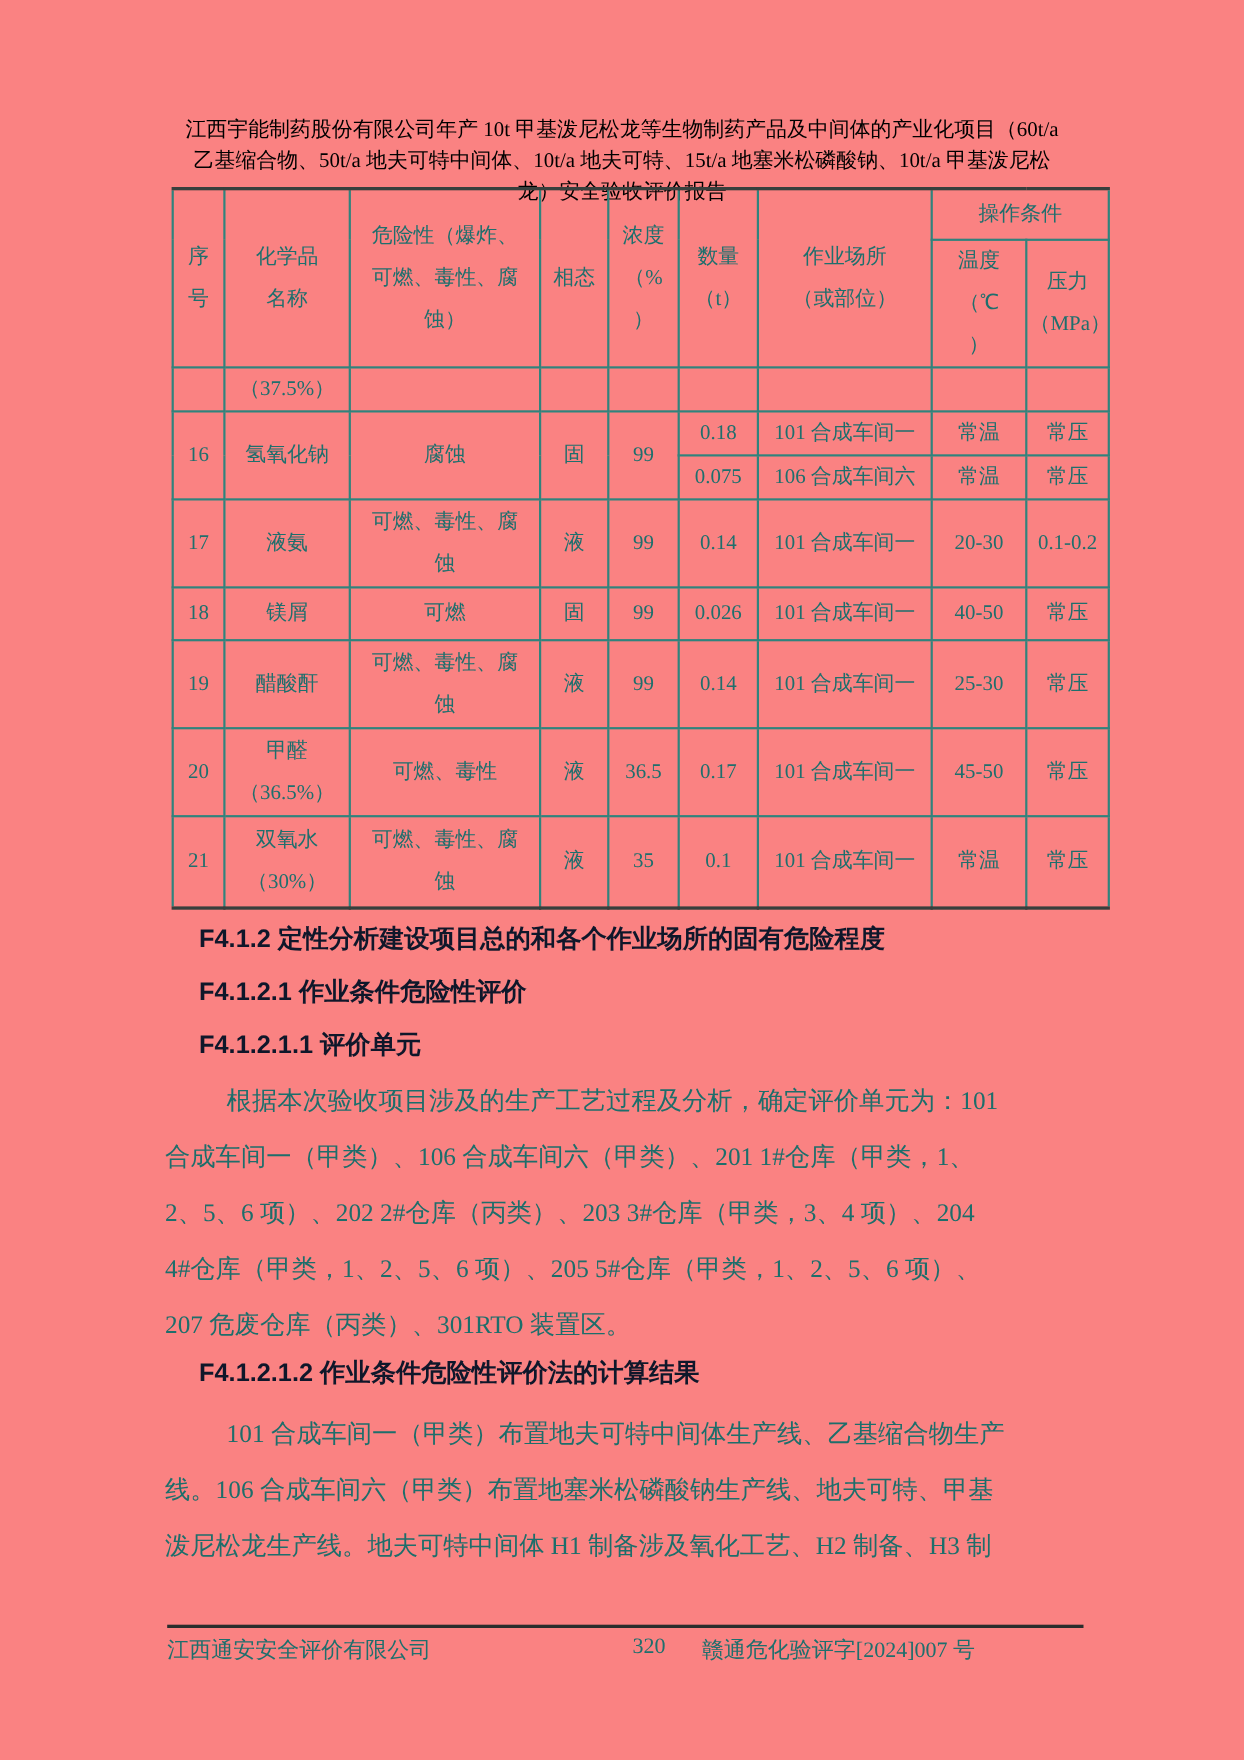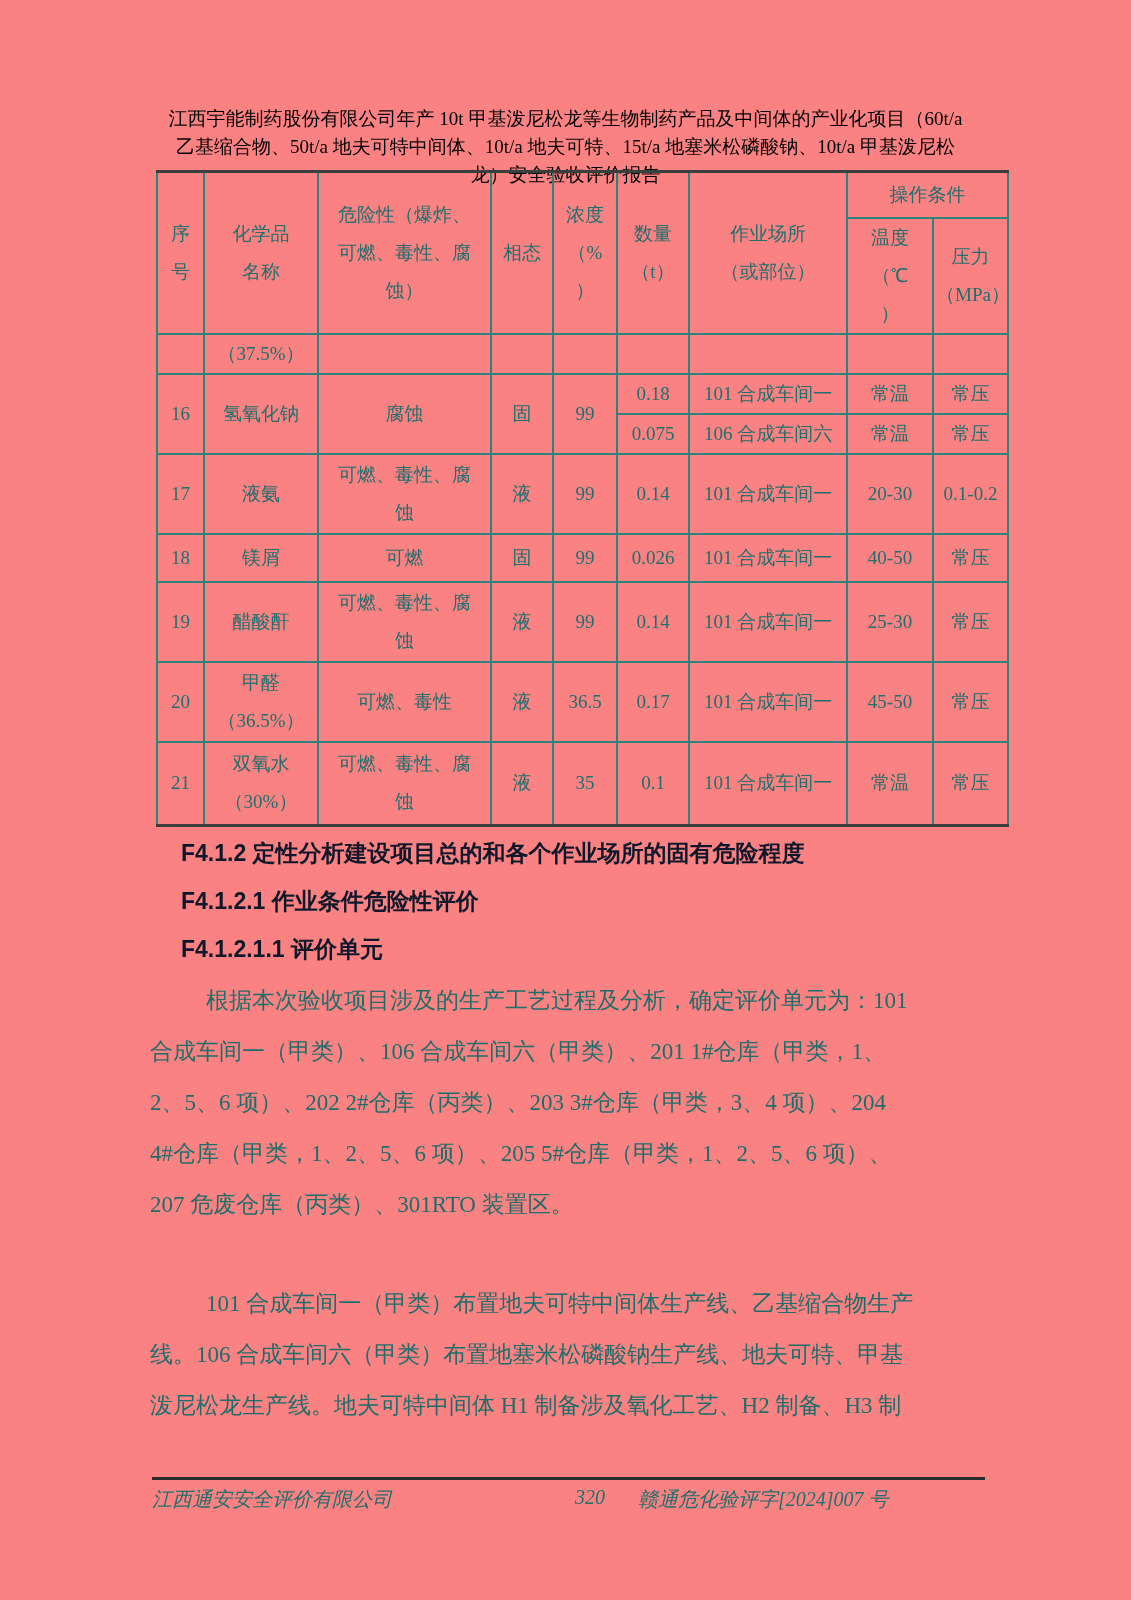--- a/index.html
+++ b/index.html
@@ -85,21 +85,21 @@
   .body-line { height: 51px; line-height: 51px; white-space: nowrap; }
   .body-line.indent { padding-left: 56px; }
 
   
   .footer-rule {
     position: absolute;
     top: 1477px; left: 152px;
     width: 833px; height: 3px;
     background: #2A2D2C;
   }
-  .footer { position: absolute; top: 1486px; left: 0; width: 1131px; height: 30px; font-size: 20px; color: #1E6F6D; font-style: italic; }
+  .footer { position: absolute; top: 1486px; left: 0; width: 1131px; height: 30px; font-size: 20px; color: #1E6F6D; }
   .footer-company { position: absolute; left: 152px; top: 0; white-space: nowrap; }
   .footer-page    { position: absolute; left: 575px; top: 0; white-space: nowrap; }
   .footer-doc-no  { position: absolute; left: 638px; top: 0; white-space: nowrap; }
 </style>
 </head>
 <body>
 
 <div class="page">
 
   <div class="doc-title">
@@ -244,20 +244,21 @@
   <div class="heading" id="h3">F4.1.2.1.1 评价单元</div>
 
   <div class="body-par" id="p1">
     <div class="body-line indent">根据本次验收项目涉及的生产工艺过程及分析，确定评价单元为：101</div>
     <div class="body-line">合成车间一（甲类）、106 合成车间六（甲类）、201 1#仓库（甲类，1、</div>
     <div class="body-line">2、5、6 项）、202 2#仓库（丙类）、203 3#仓库（甲类，3、4 项）、204</div>
     <div class="body-line">4#仓库（甲类，1、2、5、6 项）、205 5#仓库（甲类，1、2、5、6 项）、</div>
     <div class="body-line">207 危废仓库（丙类）、301RTO 装置区。</div>
   </div>
 
+  <div class="heading" id="h4">F4.1.2.1.2 作业条件危险性评价法的计算结果</div>
 
   <div class="body-par" id="p2">
     <div class="body-line indent">101 合成车间一（甲类）布置地夫可特中间体生产线、乙基缩合物生产</div>
     <div class="body-line">线。106 合成车间六（甲类）布置地塞米松磷酸钠生产线、地夫可特、甲基</div>
     <div class="body-line">泼尼松龙生产线。地夫可特中间体 H1 制备涉及氧化工艺、H2 制备、H3 制</div>
   </div>
 
   <div class="footer-rule"></div>
   <div class="footer">
     <span class="footer-company">江西通安安全评价有限公司</span>

